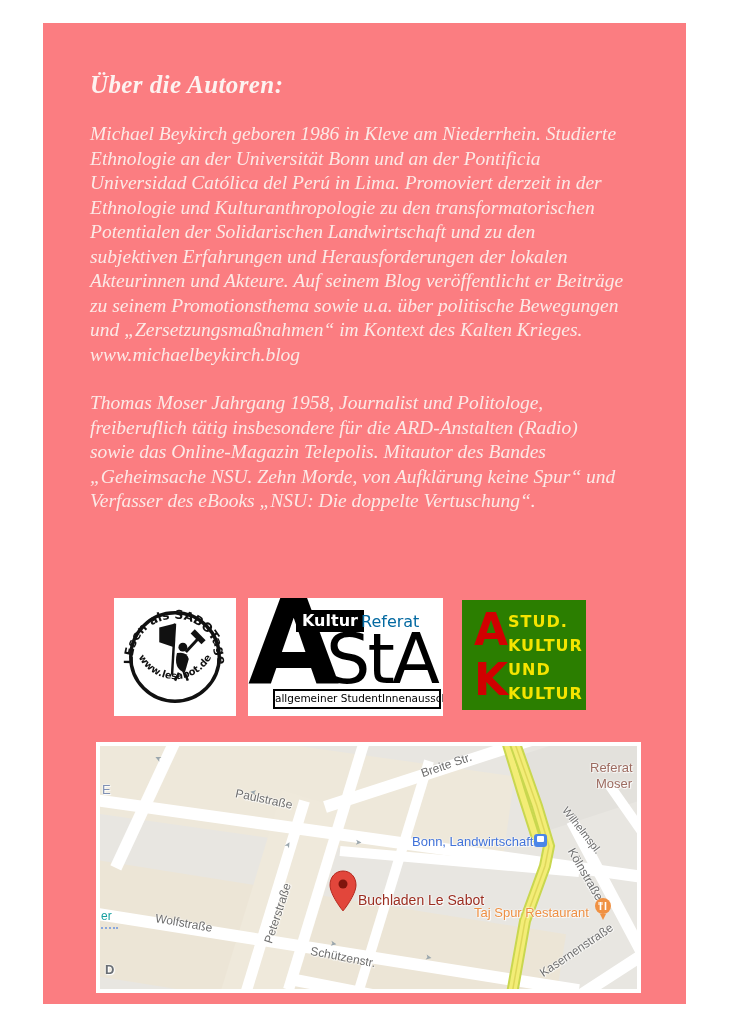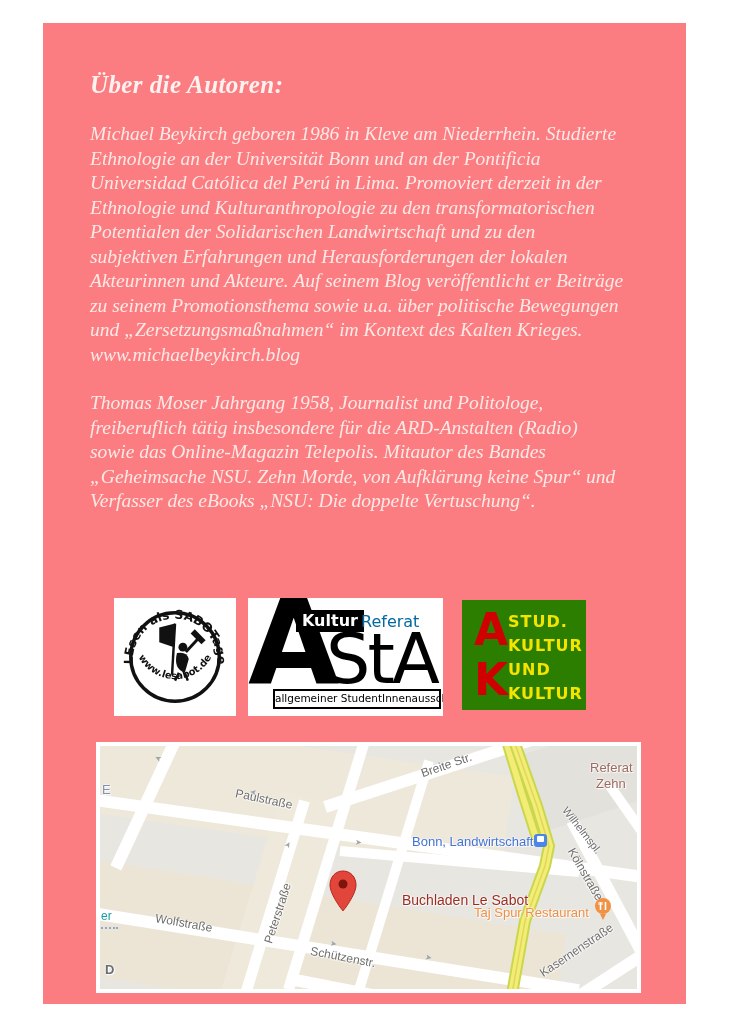--- a/index.html
+++ b/index.html
@@ -163,32 +163,32 @@
       <div class="slabel" style="left:441px; top:221px; transform:rotate(-34deg); transform-origin:0 50%;">Kasernenstraße</div>
       <div class="slabel" style="left:471px; top:96px; transform:rotate(60deg); transform-origin:0 50%;">Kölnstraße</div>
       <div class="slabel" style="left:465px; top:56px; font-size:11px; transform:rotate(52deg); transform-origin:0 50%;">Wilhelmspl.</div>
 
       <div class="slabel" style="left:2px; top:36px; color:#8091b4; font-size:13px;">E</div>
       <div class="slabel" style="left:1px; top:163px; color:#18a0a0; font-size:12px;">er</div>
       <div class="dotted-line"></div>
       <div class="slabel" style="left:5px; top:216px; color:#6a6f75; font-size:13px; font-weight:bold;">D</div>
 
       <div class="slabel" style="left:490px; top:14px; color:#9c6b60; font-size:13px;">Referat</div>
-      <div class="slabel" style="left:496px; top:30px; color:#9c6b60; font-size:13px;">Zehn</div>
+      <div class="slabel" style="left:496px; top:30px; color:#9c6b60; font-size:13px;">Moser</div>
 
       <div class="slabel" style="left:312px; top:88px; color:#4273d9; font-size:13px;">Bonn, Landwirtschaft</div>
       <div class="transit-icon">
           <div class="glyph"></div>
         </div>
 
       <svg class="pin-svg" width="28" height="44" style="left:229px; top:124px;">
         <path d="M14 1 C6.5 1 1 7 1 15 C1 25 14 41 14 41 C14 41 27 25 27 15 C27 7 21.5 1 14 1 Z" fill="#e2463b" stroke="#b3271d" stroke-width="1"></path>
         <circle cx="14" cy="14" r="4.5" fill="#7e150d"></circle>
       </svg>
-      <div class="slabel" style="left:258px; top:146px; color:#9b2d20; font-size:14px;margin-left:44px;">Buchladen Le Sabot</div>
+      <div class="slabel" style="left:258px; top:146px; color:#9b2d20; font-size:14px;">Buchladen Le Sabot</div>
 
       <div class="slabel" style="left:374px; top:159px; color:#ed8f43; font-size:13px;">Taj Spur Restaurant</div>
       <svg class="pin-svg" width="18" height="24" style="left:494px; top:151px;">
         <circle cx="9" cy="9" r="8" fill="#f09143"></circle>
         <path d="M9 17 L6 17 L9 23 L12 17 Z" fill="#f09143"></path>
         <path d="M6.5 5 L6.5 13 M11.5 5 L11.5 13" stroke="#fff" stroke-width="1.6"></path>
         <path d="M5 5 L5 8 M8 5 L8 8" stroke="#fff" stroke-width="1"></path>
       </svg>
 
     </div>

